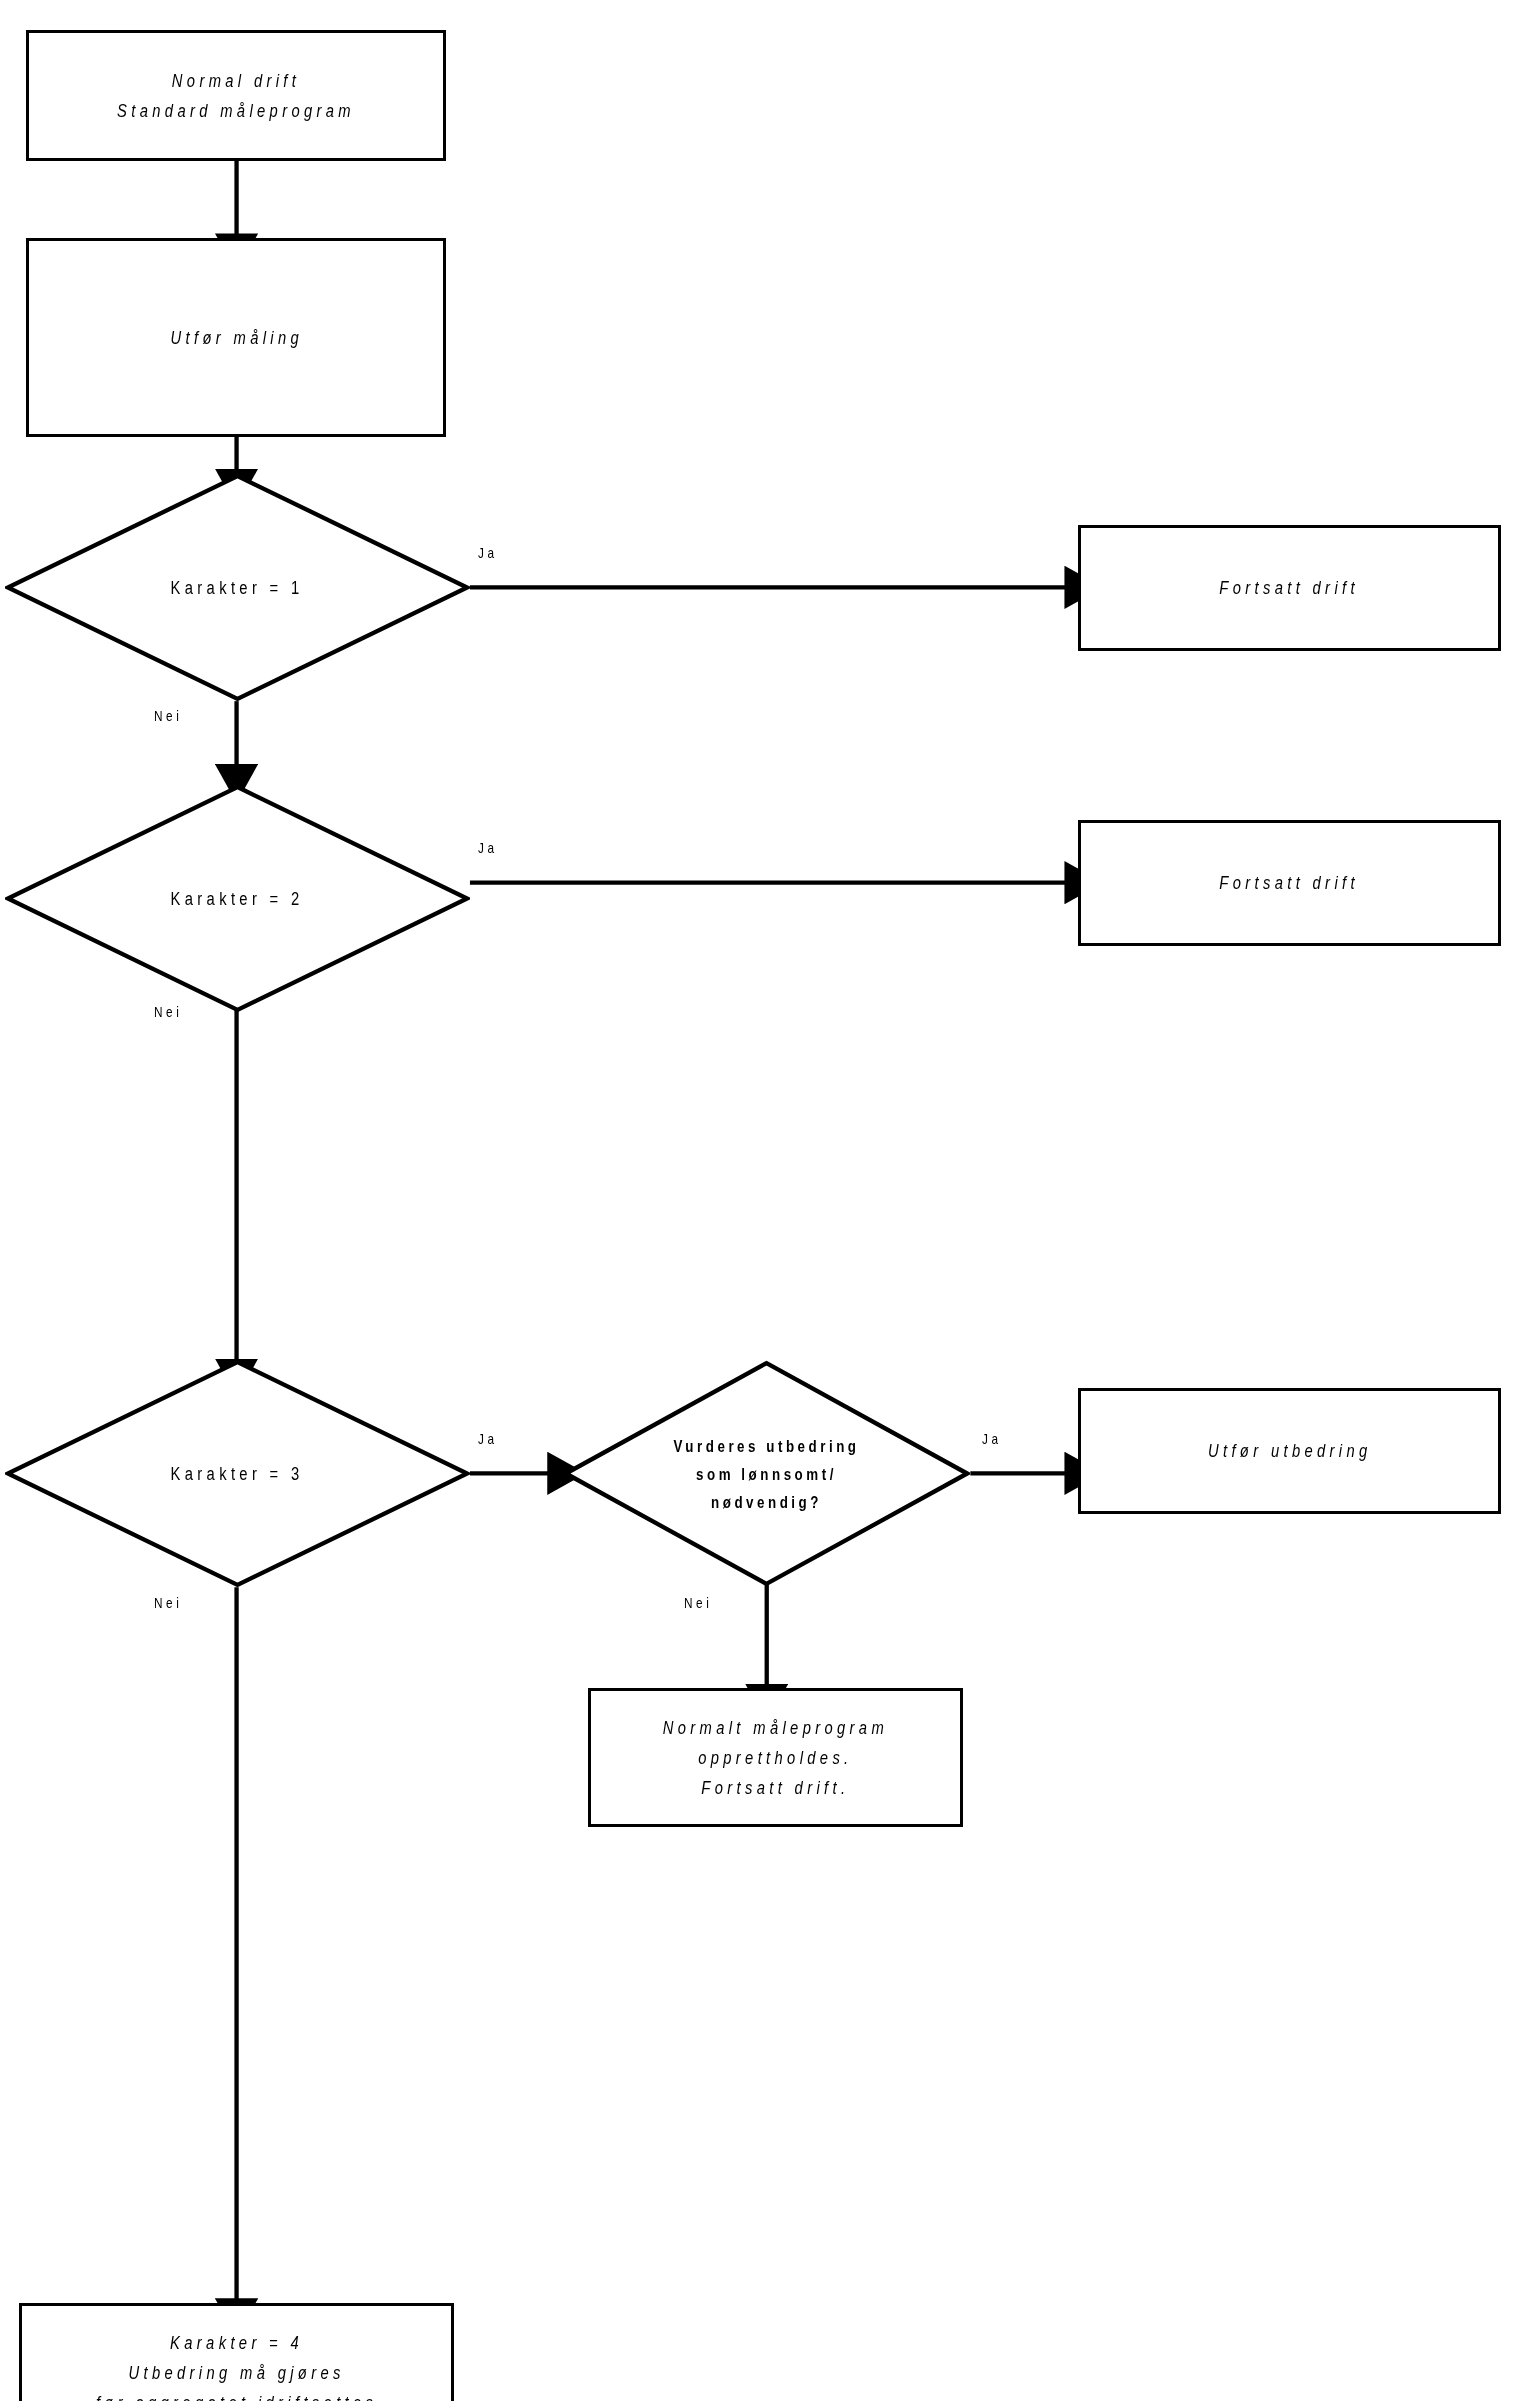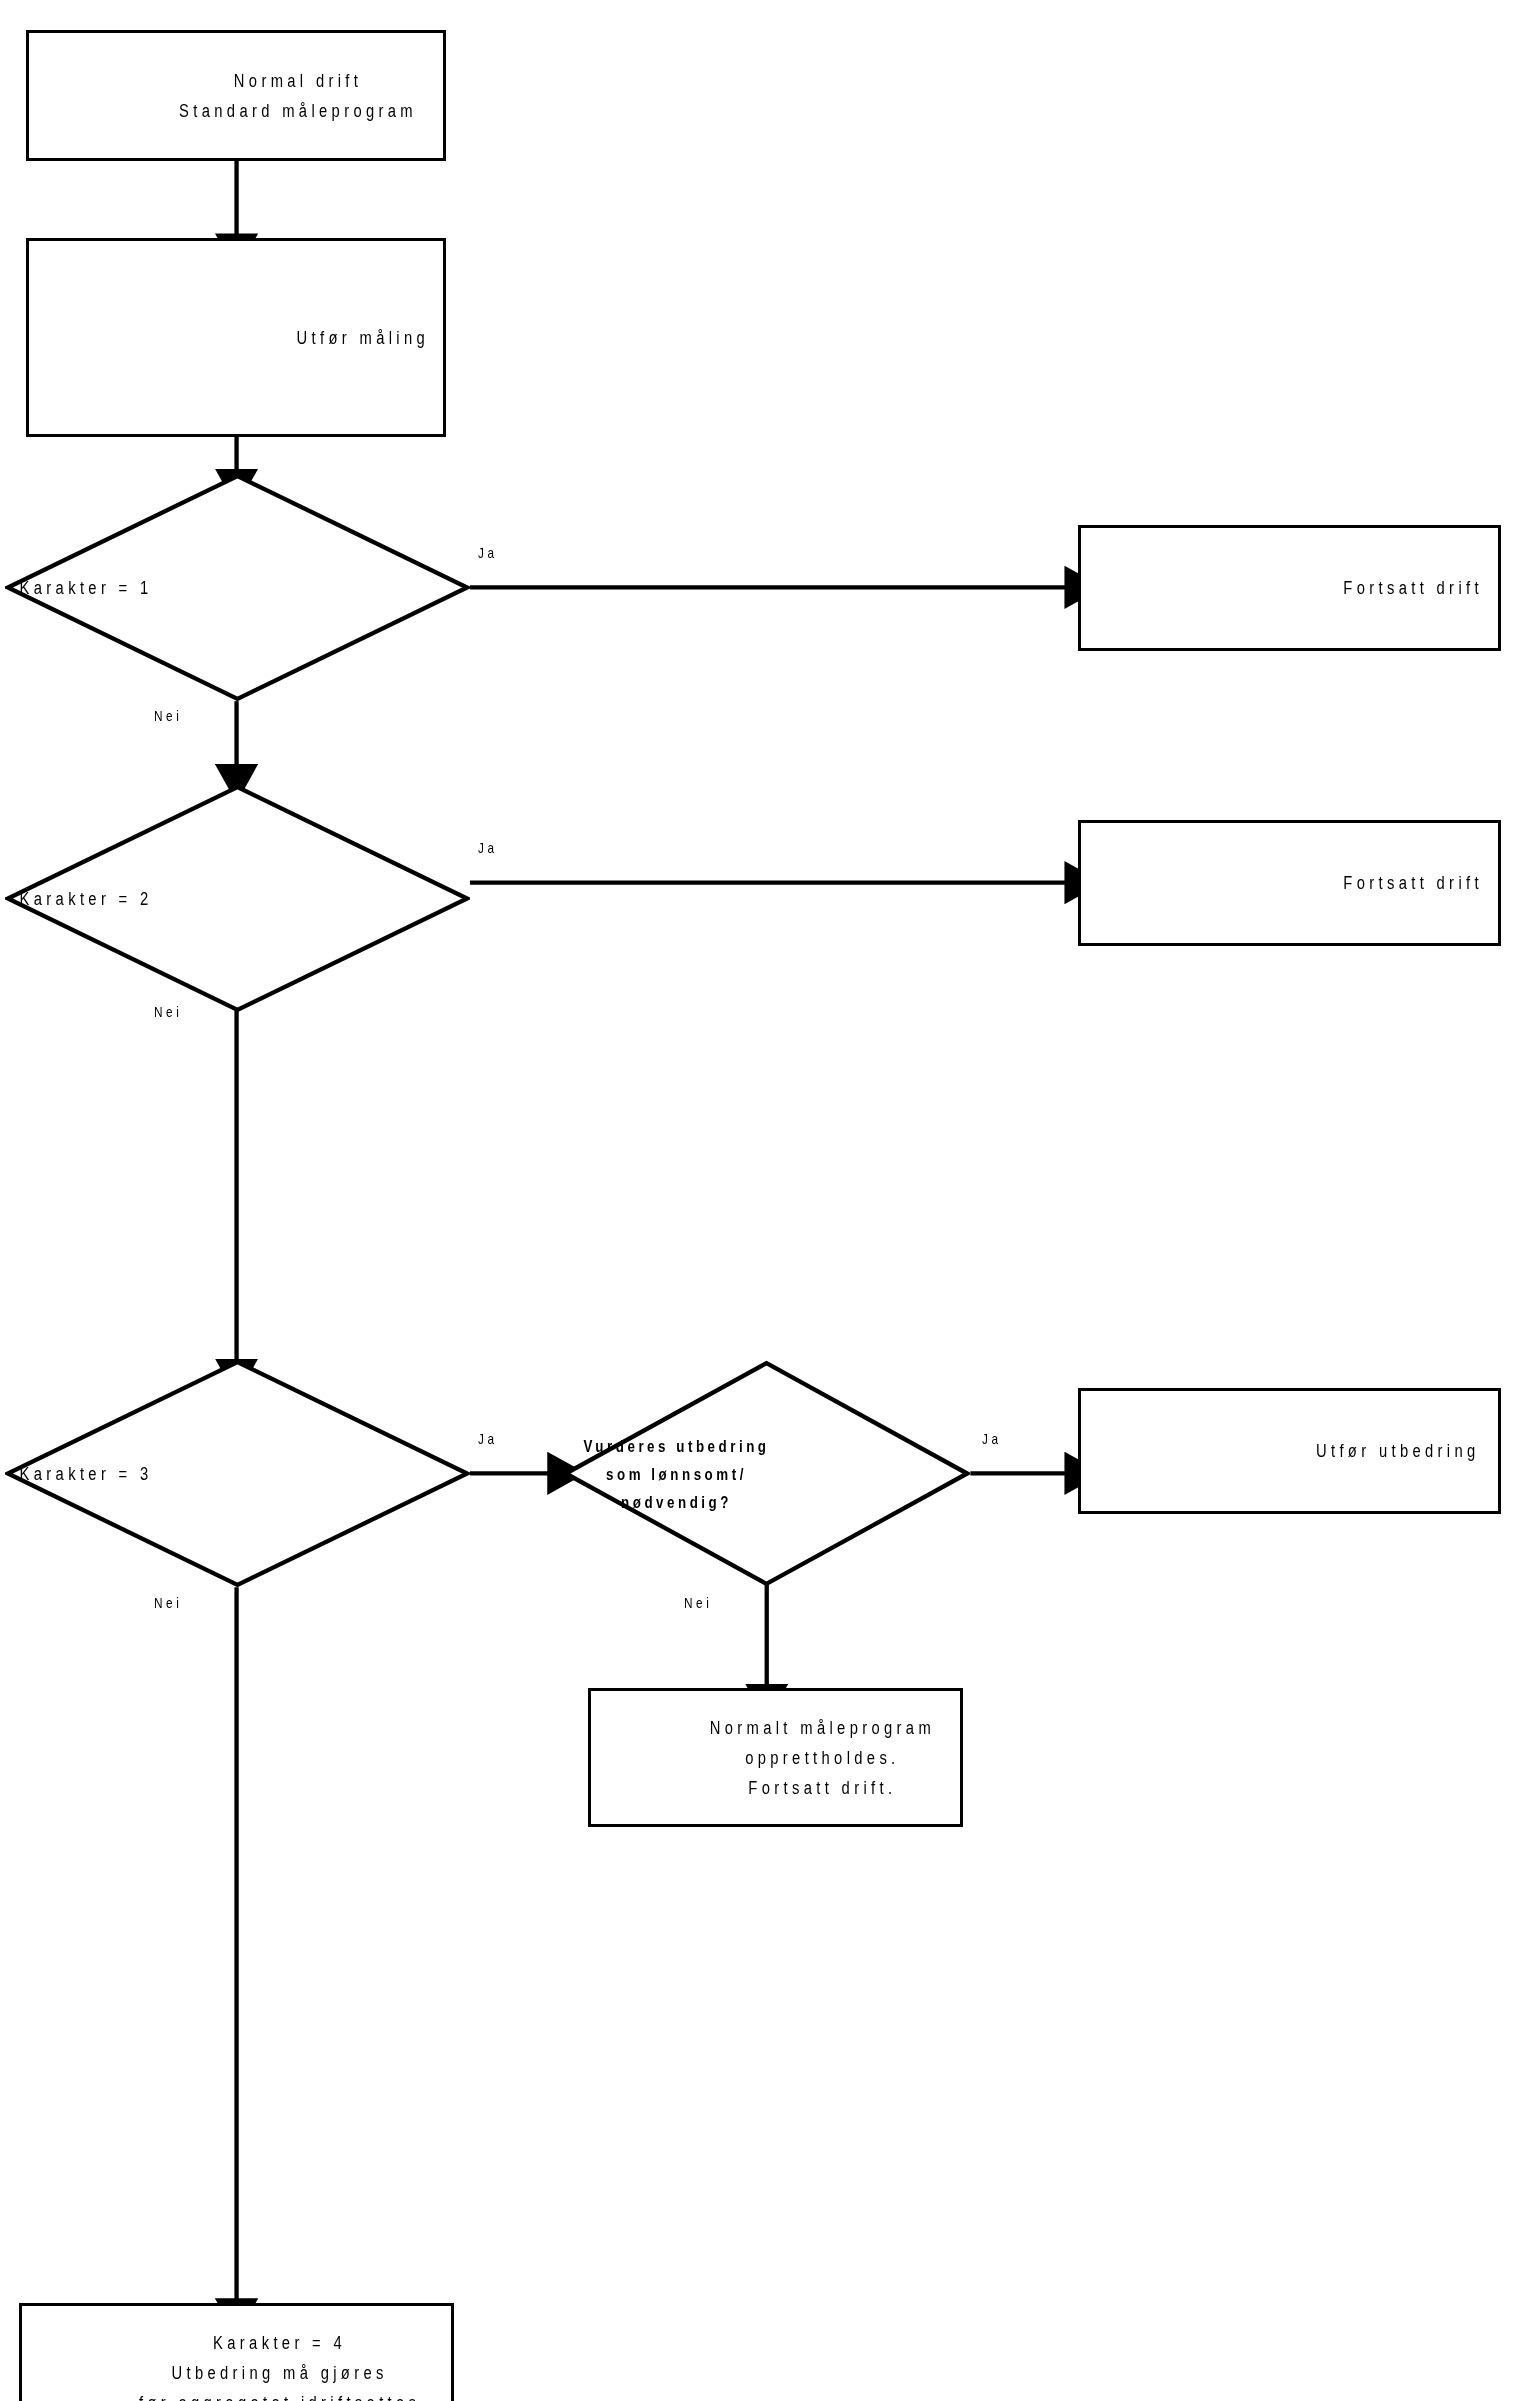--- a/index.html
+++ b/index.html
@@ -1,29 +1,29 @@
 <!DOCTYPE html>
 <html style="font-size:7.7px"><head>
 <meta charset="utf-8">
 <style>
   html,body{margin:0;padding:0;background:#ffffff;}
   #stage{position:relative;width:1520px;height:2513px;background:#ffffff;
          font-family:"Liberation Sans","DejaVu Sans",sans-serif;overflow:hidden;}
   svg.lines{position:absolute;left:0;top:0;width:1520px;height:2513px;}
 
   .node{position:absolute;box-sizing:border-box;display:flex;align-items:center;
-        justify-content:flex-end;text-align:center;}
+        justify-content:center;text-align:center;font-style:italic;}
   .rect{border:3.8px solid #000;background:#fff;}
   .nodetext{font-size:18px;letter-spacing:5.3px;color:#000;line-height:30px;
             white-space:pre-line;font-stretch:condensed;transform:scaleX(0.82);
             transform-origin:center center;}
   .diamond-wrap{position:absolute;}
   .diamond-wrap svg{position:absolute;left:0;top:0;}
   .diamond-label{position:absolute;left:0;top:0;width:100%;height:100%;
-                 display:flex;align-items:center;text-align:center;}
+                 display:flex;align-items:center;justify-content:center;text-align:center;}
   .edgelabel{position:absolute;font-size:14.4px;letter-spacing:4.3px;color:#000;
              transform:scaleX(0.82);transform-origin:left center;}
 </style>
 </head>
 <body>
 
 <div id="stage">
 
   <svg class="lines" viewBox="0 0 3164 5233" xmlns="http://www.w3.org/2000/svg">
     <defs>

